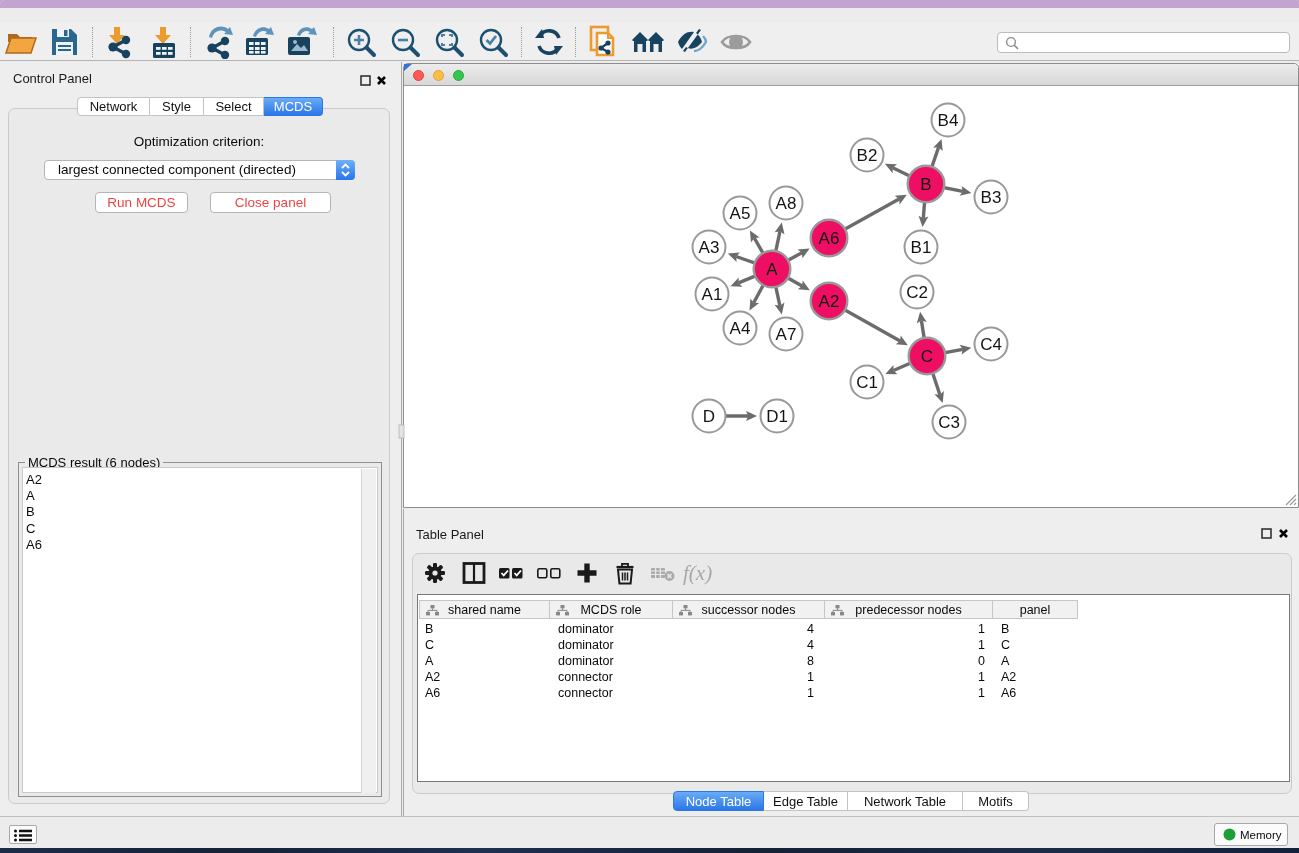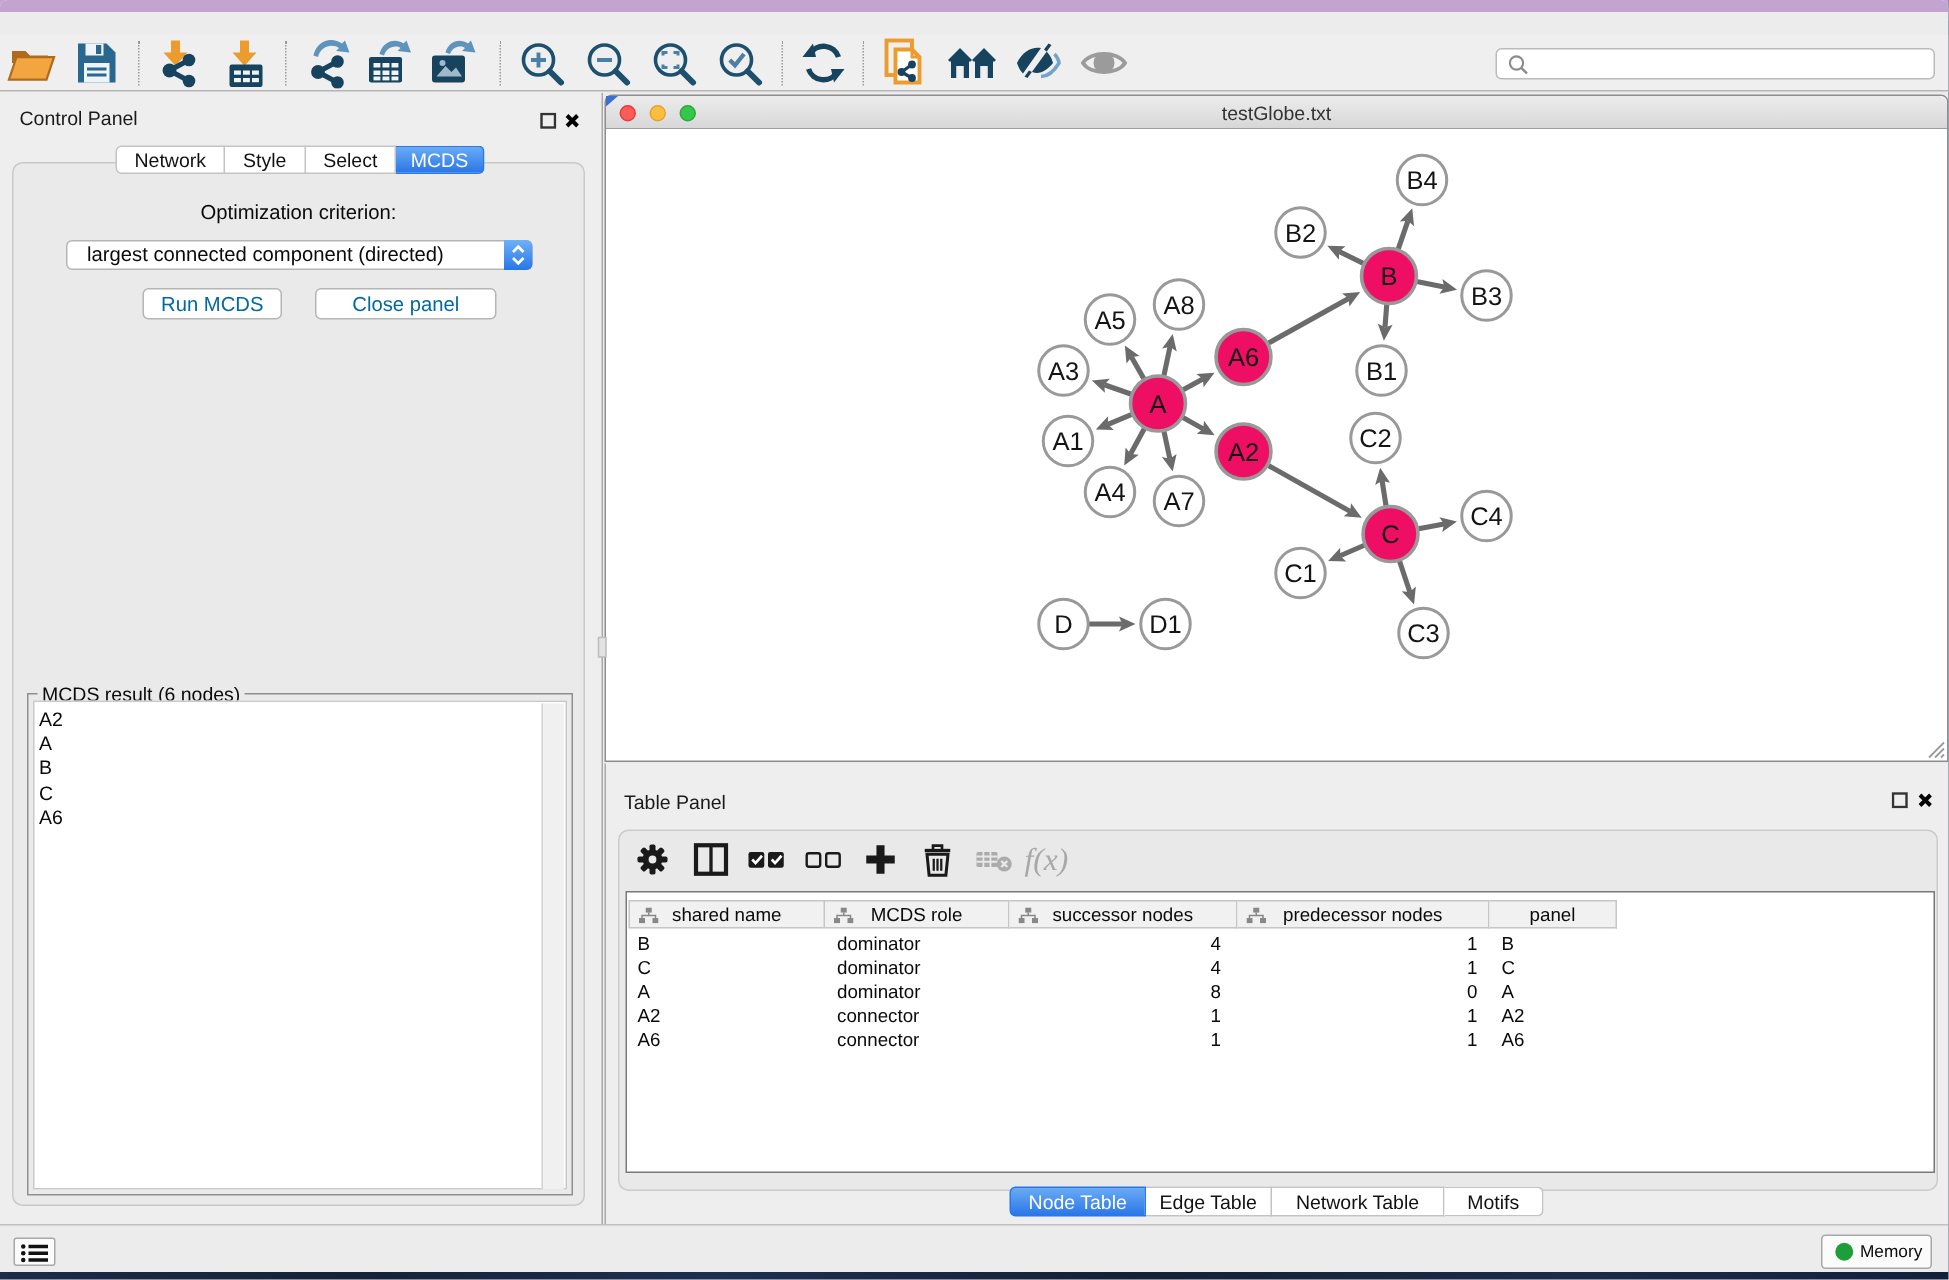--- a/index.html
+++ b/index.html
@@ -17,21 +17,21 @@
 #cpanel{position:absolute;left:0;top:62px;width:402px;height:754px;background:#eeeeee;border-right:1px solid #a9a9a9}
 #cp-title{position:absolute;left:13px;top:9px;font-size:13px;color:#1a1a1a}
 .wicons{position:absolute;top:12px;font-size:12px;color:#000}
 .tabs{position:absolute;font-size:13px;color:#111;z-index:5}
 .tab{position:absolute;top:0;height:19px;background:#fff;border:1px solid #c3c3c3;border-left:none;text-align:center;line-height:18px}
 .tabsel{background:linear-gradient(#6aabf5,#2a77e8);color:#fff;border-color:#2a77e8}
 #cp-box{position:absolute;left:8px;top:46px;width:382px;height:696px;background:#eaeaea;border:1px solid #c9c9c9;border-radius:7px}
 #opt-label{position:absolute;left:0;top:72px;width:398px;text-align:center;font-size:13.5px;color:#0a0a0a}
 #combo{position:absolute;left:44px;top:98px;width:311px;height:20px;background:#fff;border:1px solid #b5b5b5;border-radius:4px;font-size:13.5px;color:#0a0a0a;line-height:18px;padding-left:13px}
 #combo-btn{position:absolute;right:-1px;top:-1px;width:19px;height:20px;border-radius:0 4px 4px 0;background:linear-gradient(#6fb0f7,#2776ea)}
-.btn{position:absolute;top:130px;height:21px;background:#fff;border:1px solid #b5b5b5;border-radius:4px;font-size:13.5px;color:#0369a1;text-align:center;line-height:19px}
+.btn{position:absolute;top:130px;height:21px;background:#fff;border:1px solid #b5b5b5;border-radius:4px;font-size:13.5px;color:#ef4444;text-align:center;line-height:19px}
 #fieldset{position:absolute;left:18px;top:400px;width:364px;height:335px;border:1px solid #8f8f8f}
 #legend{position:absolute;left:6px;top:-8px;background:#eaeaea;padding:0 3px;font-size:13px;color:#0a0a0a}
 #listbox{position:absolute;left:3px;top:4px;width:356px;height:326px;background:#fff;border:1px solid #c9c9c9;font-size:13px;color:#0a0a0a;line-height:16.2px;padding:4px 0 0 3px}
 #lb-scroll{position:absolute;right:1px;top:1px;width:15px;height:324px;background:#f0f0f0;border-left:1px solid #d5d5d5}
 #netwin{position:absolute;left:403px;top:63px;width:896px;height:445px;border:1px solid #8d8d8d;border-radius:5px 5px 0 0;background:#fff}
 #nw-titlebar{position:absolute;left:0;top:0;width:894px;height:22px;background:linear-gradient(#ececec,#d8d8d8);border-bottom:1px solid #9d9d9d;border-radius:5px 5px 0 0}
 #nw-title{position:absolute;top:4px;width:100%;text-align:center;font-size:13px;color:#333}
 .tl2{position:absolute;top:5.5px;width:11px;height:11px;border-radius:50%}
 #tpanel{position:absolute;left:403px;top:509px;width:896px;height:307px;background:#eeeeee;border-left:1px solid #a9a9a9}
 #tp-title{position:absolute;left:12px;top:18px;font-size:13px;color:#1a1a1a}
@@ -201,21 +201,20 @@
 <div id="fieldset">
 <div id="legend">MCDS result (6 nodes)</div>
 <div id="listbox">A2<br>A<br>B<br>C<br>A6<div id="lb-scroll"></div></div>
 </div>
 </div>
 <div id="netwin">
 <div id="nw-titlebar">
 <div class="tl2" style="left:9px;background:#fc5b57;border:1px solid #e2403c"></div>
 <div class="tl2" style="left:29px;background:#fdbd40;border:1px solid #e0a334"></div>
 <div class="tl2" style="left:49px;background:#34c84a;border:1px solid #2ca73e"></div>
-<div id="nw-title">testGlobe.txt</div>
 </div>
 
 <svg width="10" height="10" style="position:absolute;left:0;top:0">
         <path d="M0 0 L8 0 L0 7 z" fill="#3b6fd4"></path>
       </svg>
 <svg width="12" height="12" style="position:absolute;right:1px;bottom:1px">
         <path d="M11 1 L1 11 M11 5 L5 11 M11 9 L9 11" stroke="#9a9a9a" stroke-width="1.2"></path>
       </svg>
 </div>
 <svg width="895" height="421" style="position:absolute;left:404px;top:86px" font-family="Liberation Sans, sans-serif">

